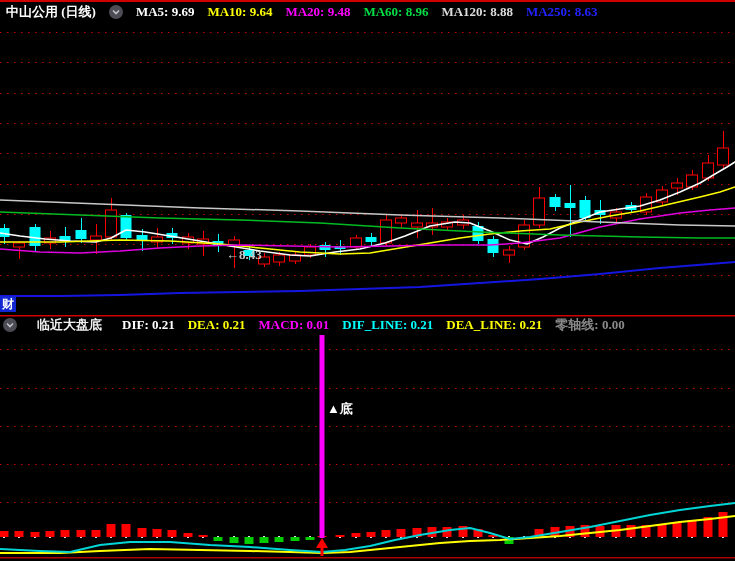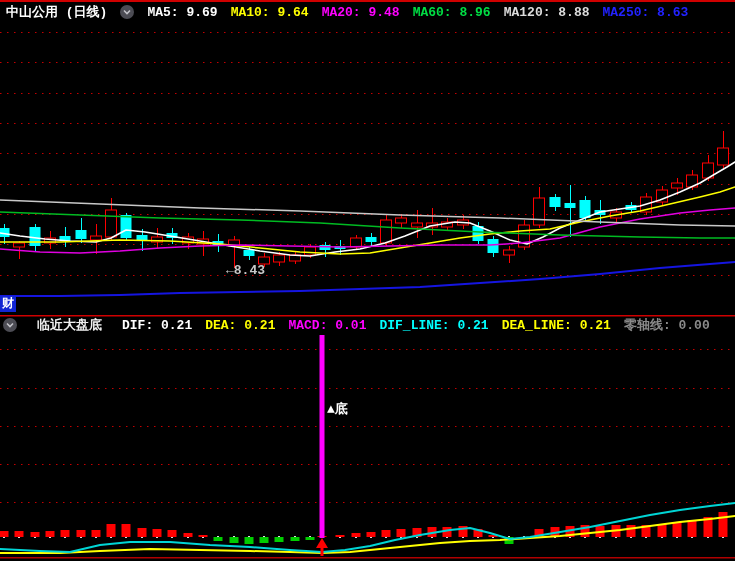--- a/index.html
+++ b/index.html
@@ -1,27 +1,27 @@
 <!DOCTYPE html>
 <html><head>
 <meta charset="utf-8">
 <style>
   html,body{margin:0;padding:0;background:#000;}
   #app{position:relative;width:735px;height:561px;background:#000;overflow:hidden;
-       font-family:Liberation Mono, monospace;}
+       font-family:Liberation Serif, serif;}
   #chart-svg{position:absolute;left:0;top:0;}
   .hdr{position:absolute;display:flex;align-items:center;white-space:nowrap;
        font-size:13px;font-weight:700;letter-spacing:0;}
   #title-bar{left:6px;top:4px;height:16px;gap:13px;}
   #ind-header{left:3px;top:317px;height:16px;gap:20px;}
   .circle-icon{width:14px;height:14px;border-radius:50%;background:#4c4c54;
        display:inline-flex;align-items:center;justify-content:center;flex:0 0 auto;}
   .circle-icon svg{display:block;}
   .lbl{display:inline-block;}
-  #price-note{position:absolute;left:226px;top:263px;color:#c8c8c8;
+  #price-note{position:absolute;left:226px;top:247px;color:#c8c8c8;
        font-size:13px;font-weight:700;}
   #corner-tag{position:absolute;left:0;top:296px;background:#1226d2;color:#fff;
        font-size:12px;font-weight:700;padding:1px 2px;line-height:14px;}
   #signal-label{position:absolute;left:327px;top:400px;color:#fff;
        font-size:13px;font-weight:700;}
 </style>
 </head>
 <body>
 
 <div id="app">

